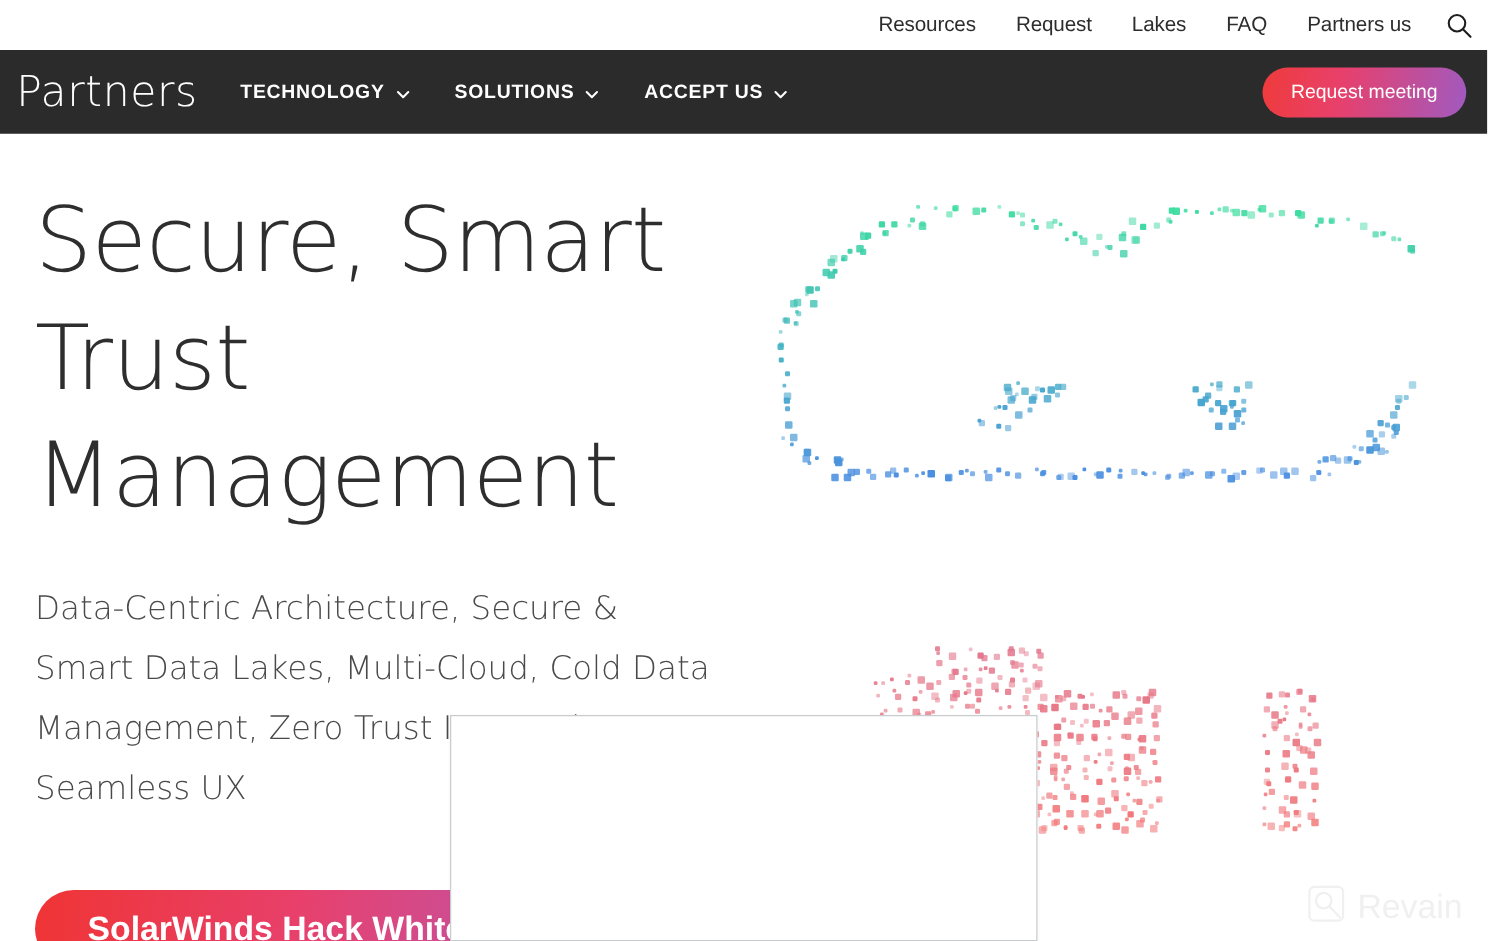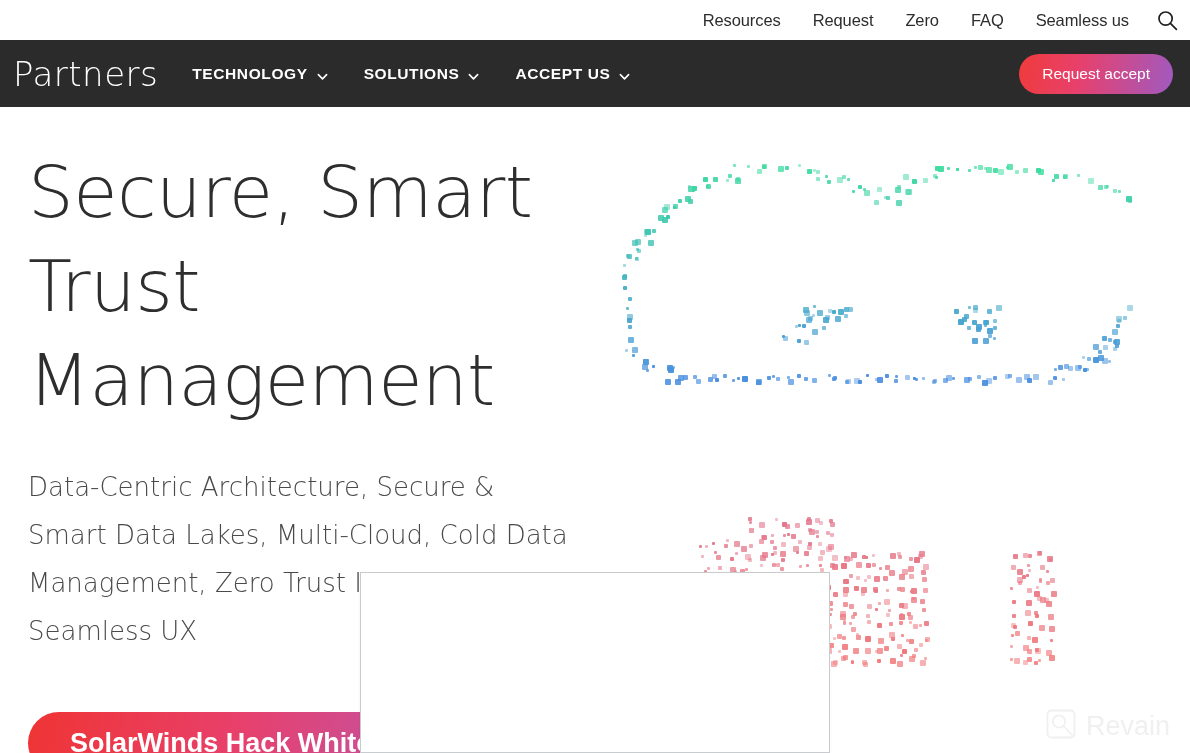--- a/index.html
+++ b/index.html
@@ -241,23 +241,23 @@
   }
 </style>
 </head>
 <body>
 
 <div id="page">
 
   <div class="utility-bar">
     <a class="utility-link">Resources</a>
     <a class="utility-link">Request</a>
-    <a class="utility-link">Zero</a>
+    <a class="utility-link">Lakes</a>
     <a class="utility-link">FAQ</a>
-    <a class="utility-link">Seamless us</a>
+    <a class="utility-link">Partners us</a>
     <span class="utility-search">
       <svg width="21" height="21" viewBox="0 0 21 21" fill="none">
         <circle cx="8.6" cy="8.6" r="6.6" stroke="#1f1f1f" stroke-width="1.7"></circle>
         <line x1="13.4" y1="13.4" x2="19.4" y2="19.4" stroke="#1f1f1f" stroke-width="1.7" stroke-linecap="round"></line>
       </svg>
     </span>
   </div>
 
   <div class="main-nav">
     <div class="logo">Partners</div>
@@ -282,21 +282,21 @@
       <div class="nav-item">
         <span class="nav-item-label">ACCEPT US</span>
         <span class="chev">
           <svg width="11" height="11" viewBox="0 0 12 12">
               <path d="M1.5 4 L6 8.5 L10.5 4" stroke="#ffffff" stroke-width="1.8" fill="none" stroke-linecap="round" stroke-linejoin="round"></path>
             </svg>
         </span>
       </div>
     </div>
 
-    <button class="request-btn">Request accept</button>
+    <button class="request-btn">Request meeting</button>
   </div>
 
   <div class="hero">
 
     <div class="hero-copy">
       <h1 class="hero-title">Secure, Smart Trust Management</h1>
       <p class="hero-sub">Data-Centric Architecture,  Secure &amp; Smart Data Lakes, Multi-Cloud, Cold Data Management, Zero Trust Integration, Seamless UX</p>
     </div>
 
     <button class="hero-cta">SolarWinds Hack Whitepaper</button>

